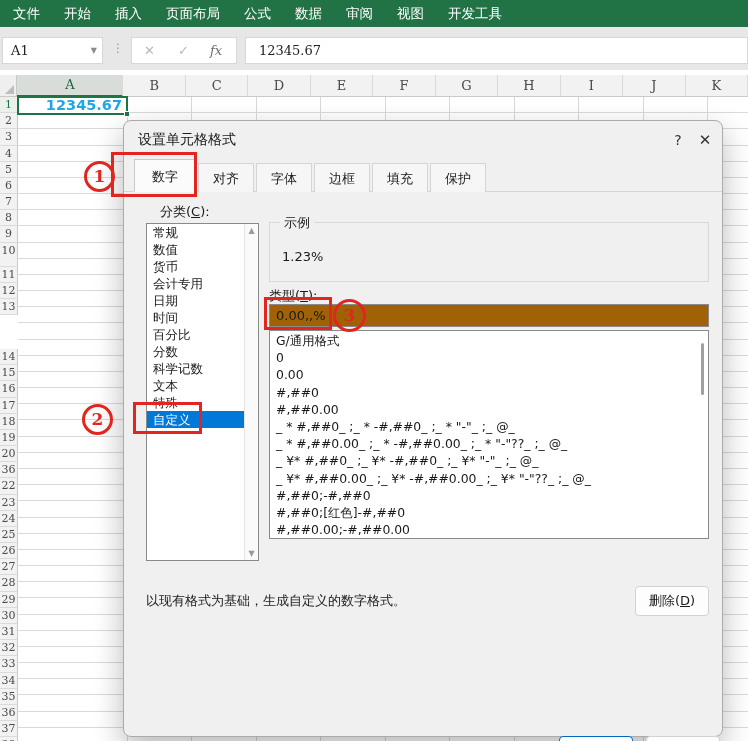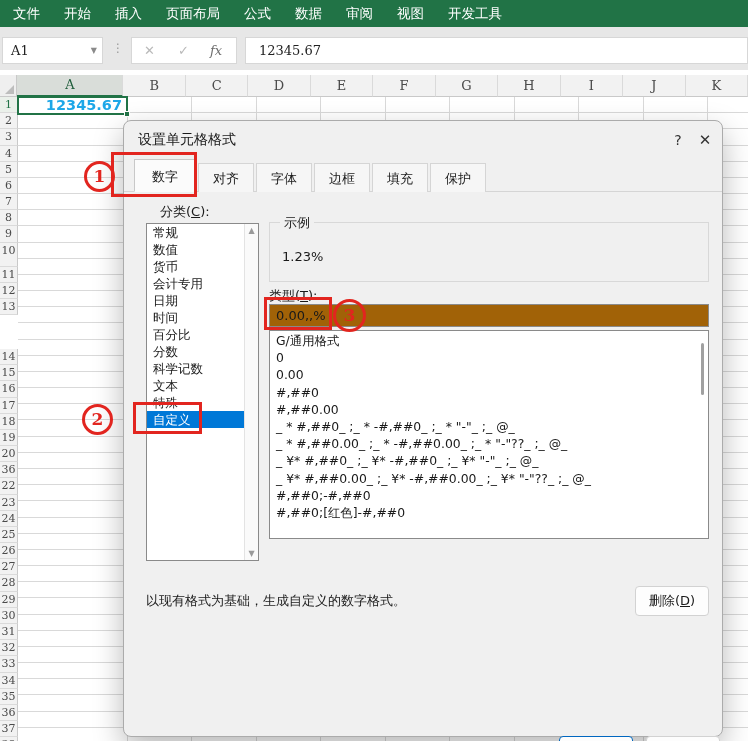--- a/index.html
+++ b/index.html
@@ -260,20 +260,21 @@
           <div class="fmt-item">0</div>
           <div class="fmt-item">0.00</div>
           <div class="fmt-item">#,##0</div>
           <div class="fmt-item">#,##0.00</div>
           <div class="fmt-item">_ * #,##0_ ;_ * -#,##0_ ;_ * "-"_ ;_ @_</div>
           <div class="fmt-item">_ * #,##0.00_ ;_ * -#,##0.00_ ;_ * "-"??_ ;_ @_</div>
           <div class="fmt-item">_ ¥* #,##0_ ;_ ¥* -#,##0_ ;_ ¥* "-"_ ;_ @_</div>
           <div class="fmt-item">_ ¥* #,##0.00_ ;_ ¥* -#,##0.00_ ;_ ¥* "-"??_ ;_ @_</div>
           <div class="fmt-item">#,##0;-#,##0</div>
           <div class="fmt-item">#,##0;[红色]-#,##0</div>
+          <div class="fmt-item">#,##0.00;-#,##0.00</div>
         </div>
       <div id="fmt-thumb"></div>
     </div>
 
     <div class="w-btn" id="btn-delete"><span>删除(</span><span class="u">D</span><span>)</span></div>
     <div id="dlg-desc">以现有格式为基础，生成自定义的数字格式。</div>
     <div class="w-btn" id="btn-ok">确定</div>
     <div class="w-btn" id="btn-cancel">取消</div>
   </div>
 

